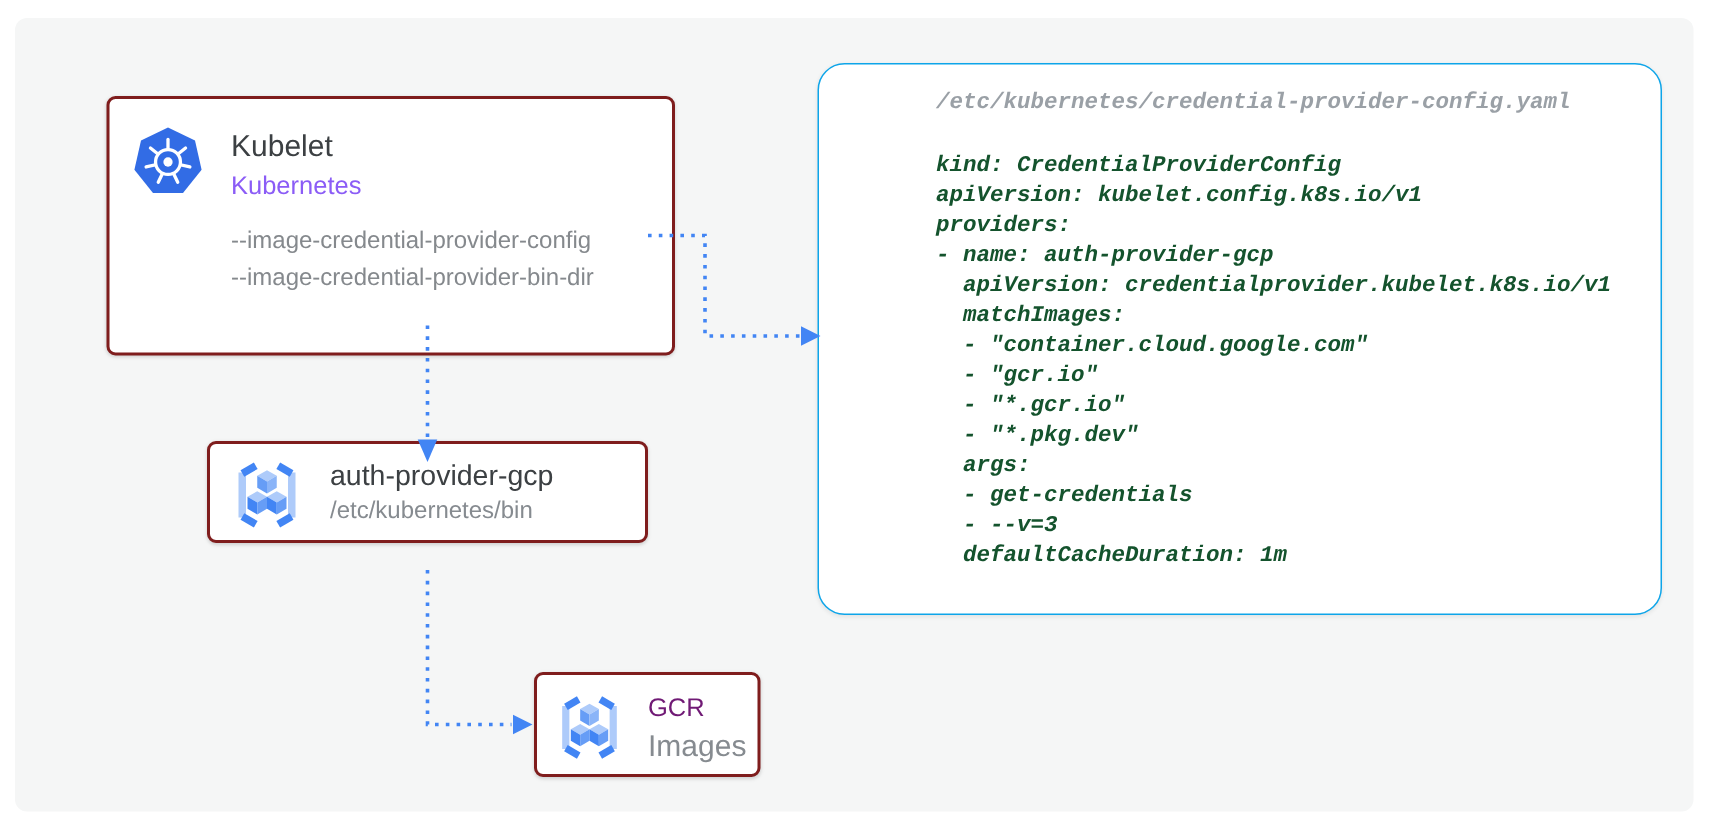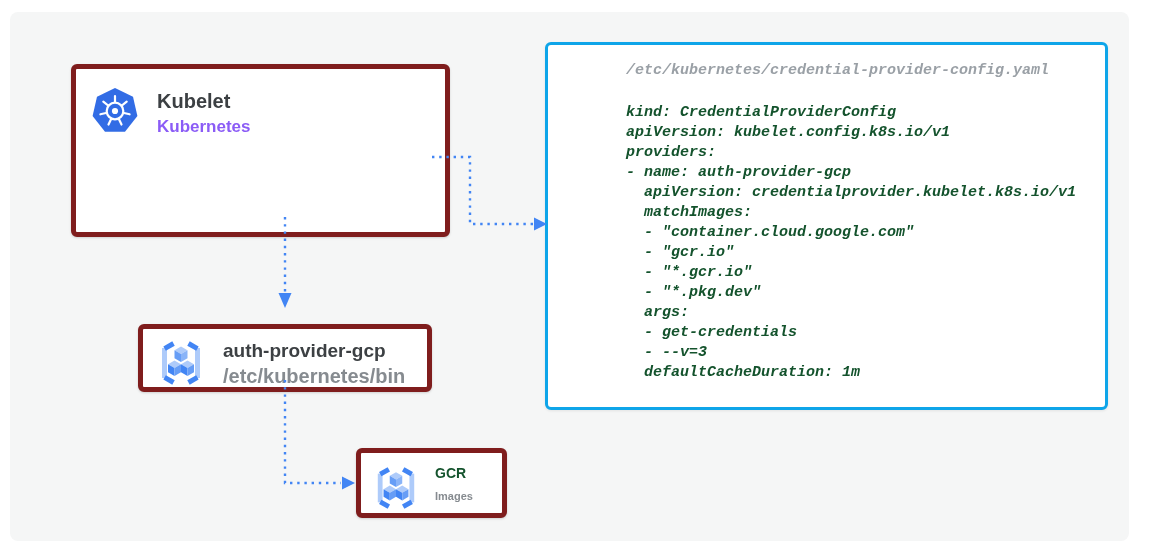--- a/index.html
+++ b/index.html
@@ -9,44 +9,43 @@
     font-family: "Liberation Sans", "DejaVu Sans", sans-serif;
     position: relative; overflow: hidden;
   }
   .canvas {
     position: absolute; left: 10px; top: 12px;
     width: 1119px; height: 529px;
     background: #f5f6f6; border-radius: 8px;
   }
   .node {
     position: absolute; background: #ffffff;
-    border: 5px solid #7f1d1d; border-radius: 6px;
+    border: 2px solid #7f1d1d; border-radius: 6px;
     box-shadow: 0 1px 3px rgba(0,0,0,0.10), 0 1px 2px rgba(0,0,0,0.06);
-    font-weight: bold;
   }
   .node .icon { position: absolute; }
   #kubelet-box { left: 71px; top: 64px; width: 379px; height: 173px; }
   #kubelet-box .icon { left: 15px; top: 18px; width: 48px; height: 48px; }
   #kubelet-box .title { position: absolute; left: 81px; top: 21px; font-size: 20px; color: #3c4043; }
   #kubelet-box .subtitle { position: absolute; left: 81px; top: 48px; font-size: 17px; color: #8b5cf6; }
   #kubelet-box .flags { position: absolute; left: 81px; top: 82px; font-size: 16px; color: #85898d; line-height: 25px; }
 
-  #auth-box { left: 138px; top: 324px; width: 294px; height: 68px; }
+  #auth-box { left: 138px; top: 294px; width: 294px; height: 68px; }
   #auth-box .icon { left: 14px; top: 11px; width: 48px; height: 46px; }
   #auth-box .title { position: absolute; left: 80px; top: 11px; font-size: 19px; color: #3c4043; }
-  #auth-box .subtitle { position: absolute; left: 80px; top: 36px; font-size: 20px; color: #868b90; text-align: right; }
+  #auth-box .subtitle { position: absolute; left: 80px; top: 36px; font-size: 16px; color: #868b90; text-align: right; }
 
   #gcr-box { left: 356px; top: 448px; width: 151px; height: 70px; }
   #gcr-box .icon { left: 12px; top: 13px; width: 46px; height: 44px; }
-  #gcr-box .title { position: absolute; left: 74px; top: 12px; font-size: 14px; color: #14532d; }
-  #gcr-box .subtitle { position: absolute; left: 74px; top: 37px; font-size: 11px; color: #868b90; }
+  #gcr-box .title { position: absolute; left: 74px; top: 12px; font-size: 17px; color: #701a75; }
+  #gcr-box .subtitle { position: absolute; left: 74px; top: 37px; font-size: 20px; color: #868b90; }
 
   #config-box {
     position: absolute; left: 545px; top: 42px; width: 563px; height: 368px;
-    background: #ffffff; border: 3px solid #0ea5e9; border-radius: 6px;
+    background: #ffffff; border: 1px solid #0ea5e9; border-radius: 18px;
     box-shadow: 0 1px 3px rgba(0,0,0,0.08);
     padding: 16px 20px 0 78px;
   }
   .code {
     font-family: "Liberation Mono", "DejaVu Sans Mono", monospace;
     font-style: italic; font-weight: bold;
     font-size: 15px; line-height: 20px; white-space: pre;
   }
   #config-box .file-path { color: #9aa0a6; margin-bottom: 22px; }
   #config-box .file-body { color: #14532d; }
@@ -74,20 +73,24 @@
         <line x1="24" y1="24" x2="17.5" y2="37.5"></line>
         <line x1="24" y1="24" x2="9.4" y2="27.3"></line>
         <line x1="24" y1="24" x2="12.3" y2="14.7"></line>
       </g>
       <circle cx="24" cy="24" r="8.3" fill="#326CE5" stroke="#ffffff" stroke-width="2.2"></circle>
       <circle cx="24" cy="24" r="3.1" fill="#ffffff"></circle>
     </svg>
   </span>
   <div class="title">Kubelet</div>
   <div class="subtitle">Kubernetes</div>
+  <div class="flags">
+    <div>--image-credential-provider-config</div>
+    <div>--image-credential-provider-bin-dir</div>
+  </div>
 </div>
 
 <div class="node" id="auth-box">
   <span class="icon">
     <svg viewBox="0 0 48 44" width="48" height="46" aria-hidden="true">
       <g fill="none" stroke-linecap="butt">
         <path d="M7.5 7 V37" stroke="#AECBFA" stroke-width="5"></path>
         <path d="M16.5 2.5 L7.6 7.6" stroke="#4285F4" stroke-width="5"></path>
         <path d="M7.6 36.4 L16.5 41.5" stroke="#4285F4" stroke-width="5"></path>
         <path d="M40.5 7 V37" stroke="#AECBFA" stroke-width="5"></path>

